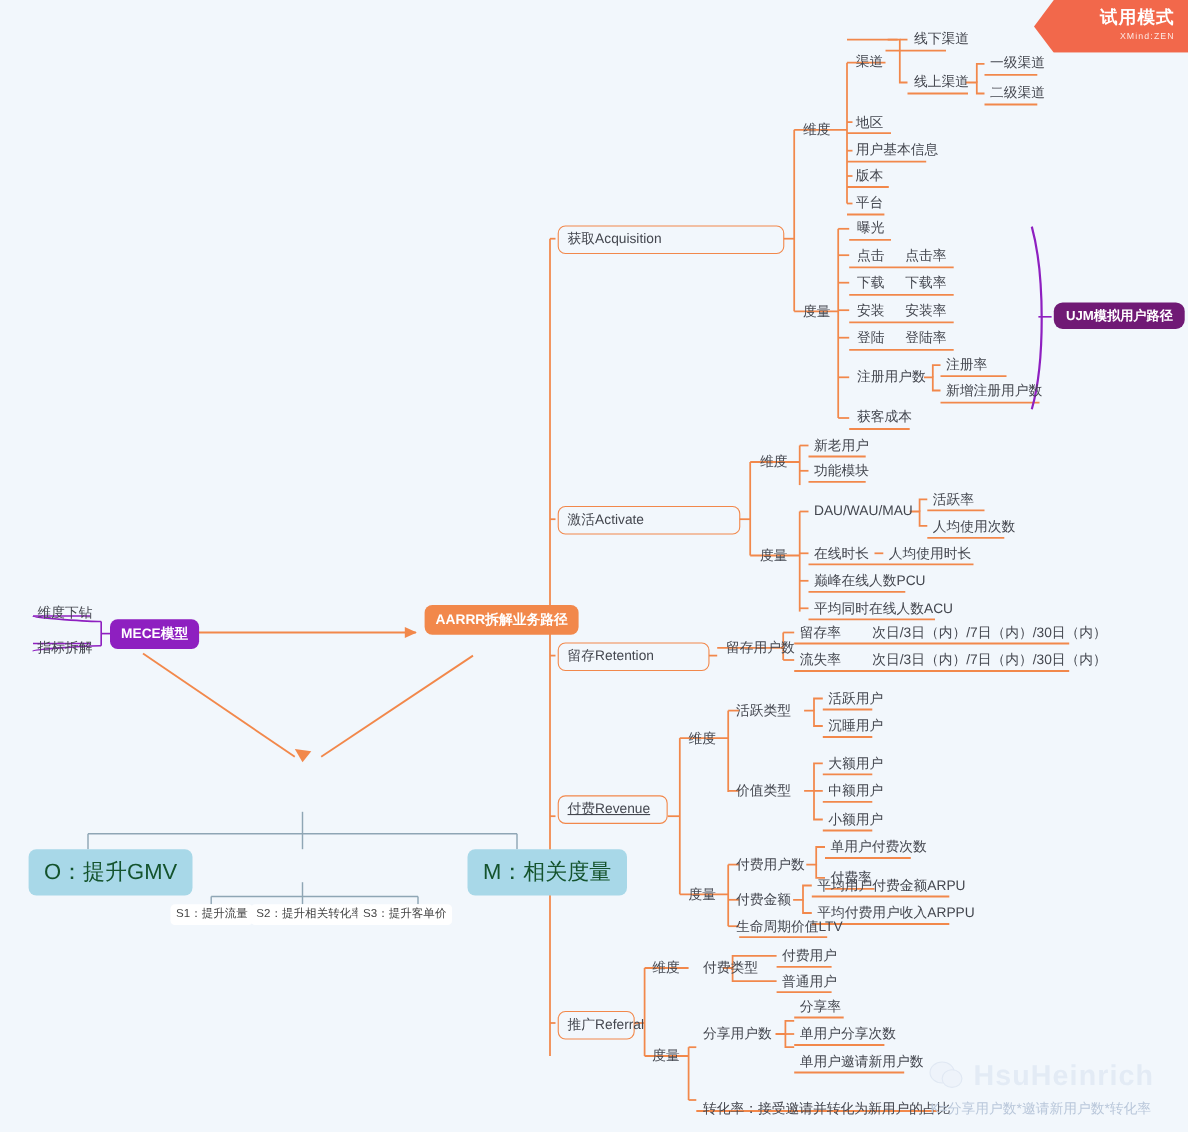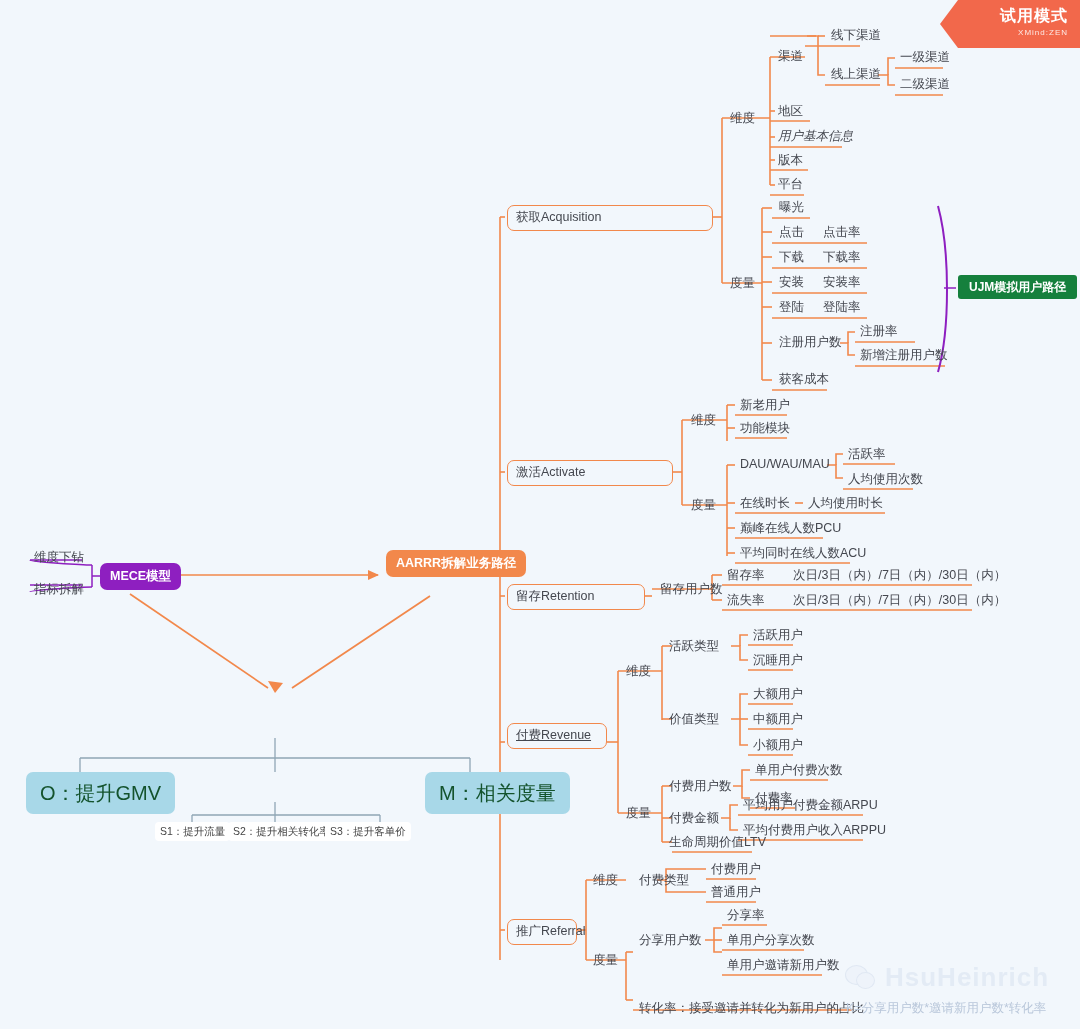--- a/index.html
+++ b/index.html
@@ -25,22 +25,22 @@
   }
   .fill-orange{
     background:#f2884b;border:none;color:#ffffff;font-weight:bold;
     border-radius:7px;padding:6px 10px;font-size:12.5px;
   }
   .fill-purple{
     background:#8e1fc0;border:none;color:#ffffff;font-weight:bold;
     border-radius:7px;padding:6px 10px;font-size:12.5px;
   }
   .fill-purple2{
-    background:#15803d;border:none;color:#ffffff;font-weight:bold;
-    border-radius:3px;padding:5px 11px;font-size:12px;
+    background:#701a75;border:none;color:#ffffff;font-weight:bold;
+    border-radius:8px;padding:5px 11px;font-size:12px;
   }
   .gmv-root{
     background:#a8d8e8;color:#ffffff;font-weight:bold;font-size:22px;
     border-radius:8px;padding:12px 22px;letter-spacing:1px;
   }
   .blue-box{
     background:#a8d8e8;color:#14532d;font-size:20px;
     border-radius:7px;padding:9px 14px;
   }
   .blue-small{
@@ -279,21 +279,21 @@
   <div class="node leaf" style="left:727px;top:110px;">维度</div>
   <div class="node leaf" style="left:727px;top:275px;">度量</div>
 
   <div class="node leaf" style="left:775px;top:48px;">渠道</div>
   <div class="node leaf" style="left:828px;top:27px;">线下渠道</div>
   <div class="node leaf" style="left:828px;top:66px;">线上渠道</div>
   <div class="node leaf" style="left:897px;top:49px;">一级渠道</div>
   <div class="node leaf" style="left:897px;top:76px;">二级渠道</div>
 
   <div class="node leaf" style="left:775px;top:103px;">地区</div>
-  <div class="node leaf" style="left:775px;top:128px;font-style:italic;">用户基本信息</div>
+  <div class="node leaf" style="left:775px;top:128px;">用户基本信息</div>
   <div class="node leaf" style="left:775px;top:152px;">版本</div>
   <div class="node leaf" style="left:775px;top:176px;">平台</div>
 
   <div class="node leaf" style="left:776px;top:199px;">曝光</div>
 
   <div class="node leaf" style="left:776px;top:224px;">点击</div>
   <div class="node leaf" style="left:820px;top:224px;">点击率</div>
   <div class="node leaf" style="left:776px;top:249px;">下载</div>
   <div class="node leaf" style="left:820px;top:249px;">下载率</div>
   <div class="node leaf" style="left:776px;top:274px;">安装</div>

